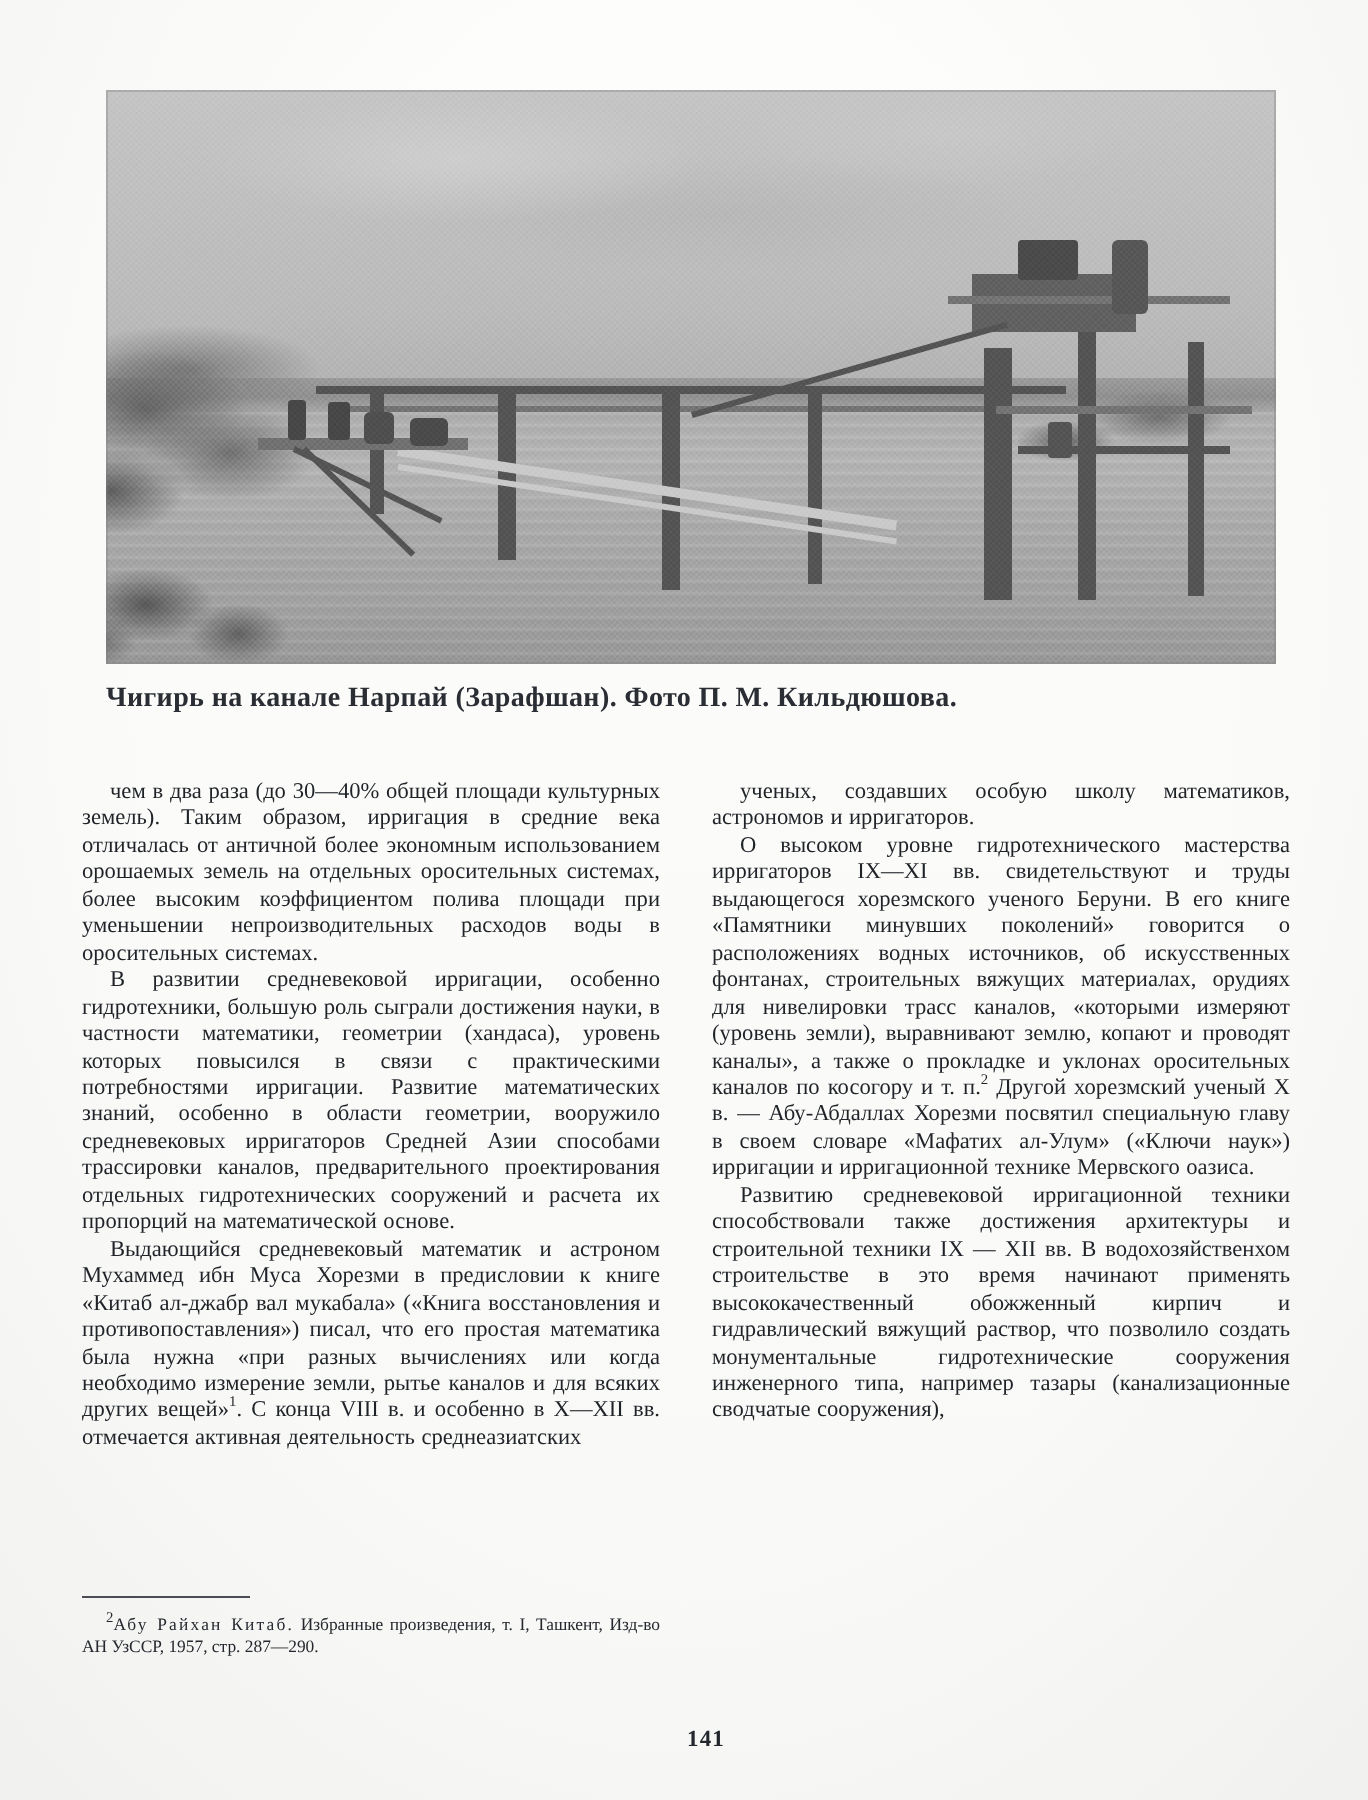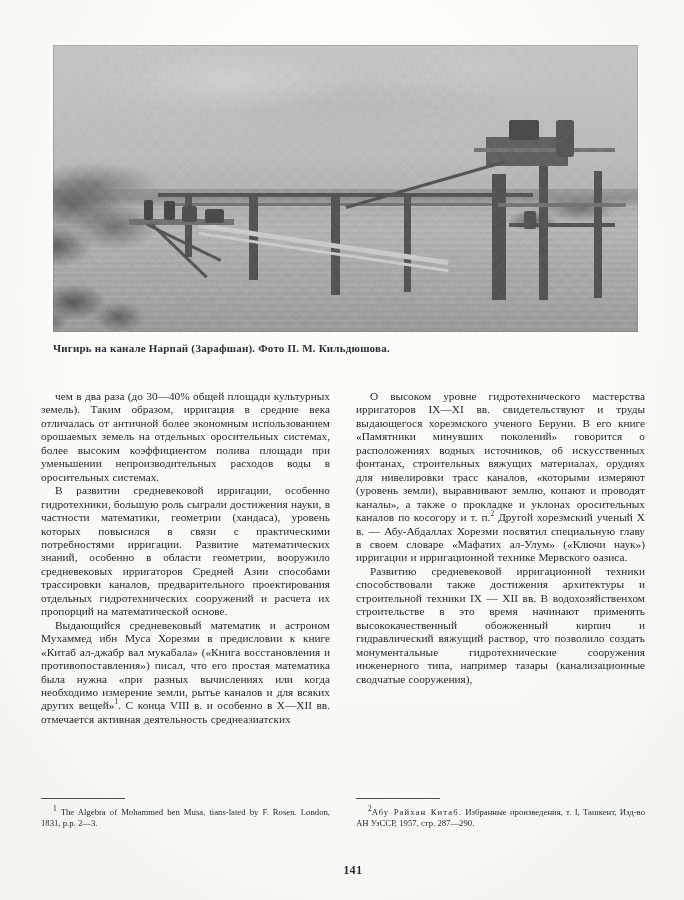--- a/index.html
+++ b/index.html
@@ -124,21 +124,21 @@
     pointer-events: none;
   }
 
   
   .caption {
     position: absolute;
     left: 53px;
     top: 342px;
     width: 585px;
     font-family: "Liberation Serif", "DejaVu Serif", serif;
-    font-size: 11px;
+    font-size: 14px;
     font-weight: bold;
     letter-spacing: .2px;
     color: #2a2e34;
   }
 
   
   .columns {
     position: absolute;
     left: 41px;
     top: 374px;
@@ -261,31 +261,28 @@
 
   <div class="columns">
 
     <div class="col">
       <p>чем в два раза (до 30—40% общей площади культурных земель). Таким образом, ирригация в средние века отличалась от античной более экономным использованием орошаемых земель на отдельных оросительных системах, более высоким коэффициентом полива площади при уменьшении непроизводительных расходов воды в оросительных системах.</p>
       <p>В развитии средневековой ирригации, особенно гидротехники, большую роль сыграли достижения науки, в частности математики, геометрии (хандаса), уровень которых повысился в связи с практическими потребностями ирригации. Развитие математических знаний, особенно в области геометрии, вооружило средневековых ирригаторов Средней Азии способами трассировки каналов, предварительного проектирования отдельных гидротехнических сооружений и расчета их пропорций на математической основе.</p>
       <p><span>Выдающийся средневековый математик и астроном Мухаммед ибн Муса Хорезми в предисловии к книге «Китаб ал-джабр вал мукабала» («Книга восстановления и противопоставления») писал, что его простая математика была нужна «при разных вычислениях или когда необходимо измерение земли, рытье каналов и для всяких других вещей»</span><sup>1</sup><span>. С конца VIII в. и особенно в X—XII вв. отмечается активная деятельность среднеазиатских</span></p>
     </div>
 
     <div class="col">
+      <p>ученых, создавших особую школу математиков, астрономов и ирригаторов.</p>
       <p><span>О высоком уровне гидротехнического мастерства ирригаторов IX—XI вв. свидетельствуют и труды выдающегося хорезмского ученого Беруни. В его книге «Памятники минувших поколений» говорится о расположениях водных источников, об искусственных фонтанах, строительных вяжущих материалах, орудиях для нивелировки трасс каналов, «которыми измеряют (уровень земли), выравнивают землю, копают и проводят каналы», а также о прокладке и уклонах оросительных каналов по косогору и т. п.</span><sup>2</sup><span> Другой хорезмский ученый X в. — Абу-Абдаллах Хорезми посвятил специальную главу в своем словаре «Мафатих ал-Улум» («Ключи наук») ирригации и ирригационной технике Мервского оазиса.</span></p>
       <p>Развитию средневековой ирригационной техники способствовали также достижения архитектуры и строительной техники IX — XII вв. В водохозяйственхом строительстве в это время начинают применять высококачественный обожженный кирпич и гидравлический вяжущий раствор, что позволило создать монументальные гидротехнические сооружения инженерного типа, например тазары (канализационные сводчатые сооружения),</p>
     </div>
 
   </div>
 
   <div class="footnotes">
     <div class="fncol">
       <div class="fn-rule"></div>
-      <p><sup>1</sup><span> The Algebra of Mohammed ben Musa, tians-lated by F. Rosen. London, 1831, p.p. 2—3.</span></p>
-    </div>
-    <div class="fncol">
-      <div class="fn-rule"></div>
       <p><sup>2</sup><span class="fn-author">Абу Райхан Китаб.</span><span> Избранные произведения, т. I, Ташкент, Изд-во АН УзССР, 1957, стр. 287—290.</span></p>
     </div>
   </div>
 
   <div class="folio">141</div>
 </div>
 
 </body></html>

